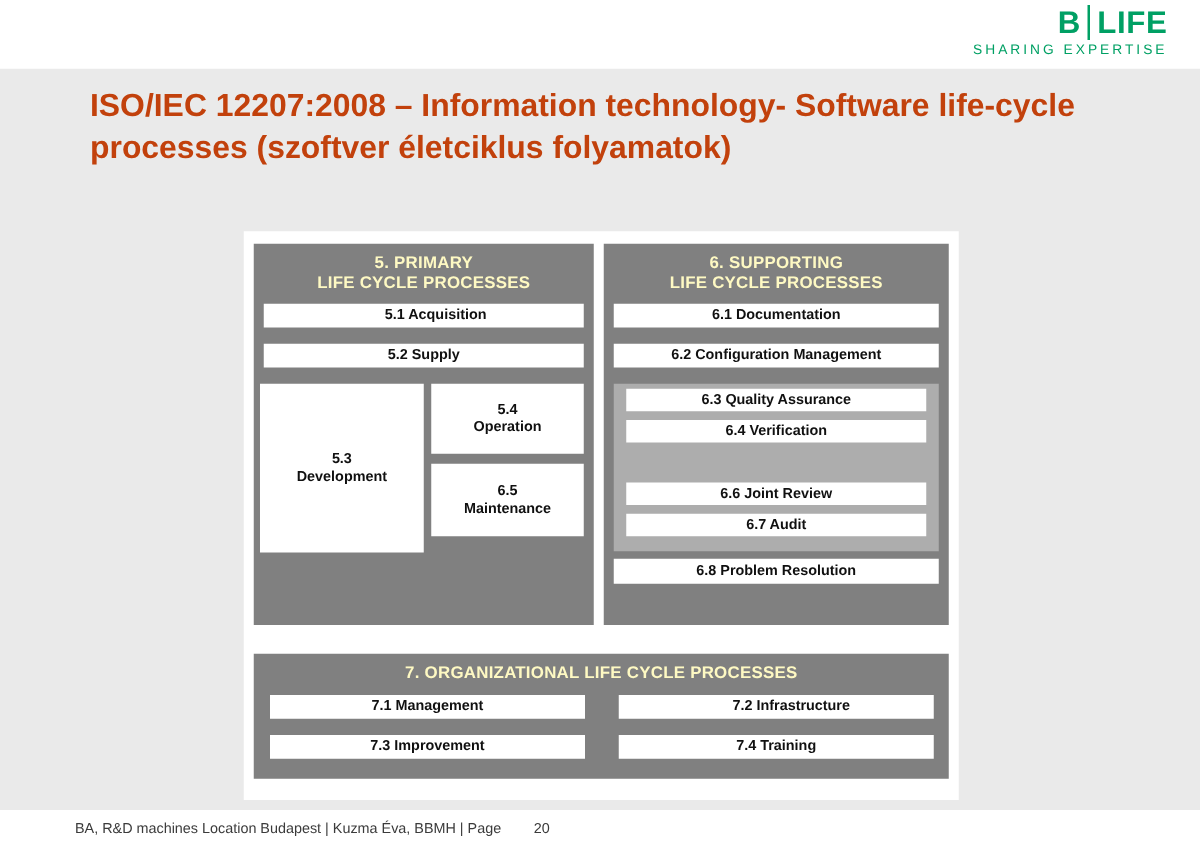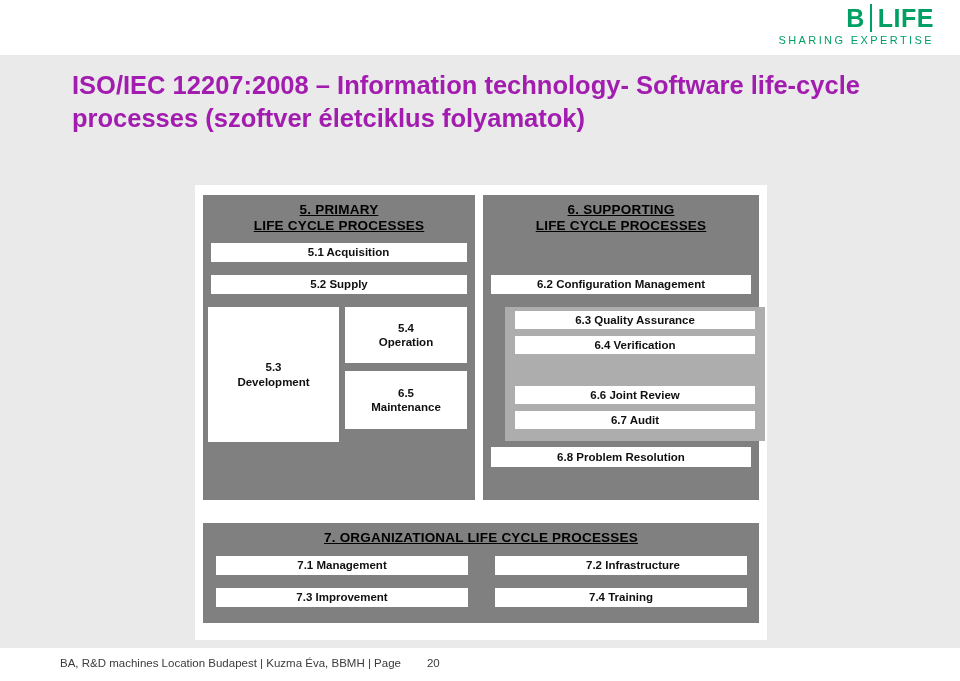--- a/index.html
+++ b/index.html
@@ -61,48 +61,47 @@
 
   
   .slide-title {
     position: absolute;
     left: 72px; top: 14px;
     width: 840px;
     font-family: "Liberation Sans", sans-serif;
     font-weight: bold;
     font-size: 25.5px;
     line-height: 1.28;
-    color: #a21caf;
+    color: #c2410c;
   }
 
   
   .diagram-panel {
     position: absolute;
     left: 195px; top: 130px;
     width: 572px; height: 455px;
     background: #ffffff;
   }
 
   
   .group {
     position: absolute;
     background: #808080;
     box-sizing: border-box;
   }
   .group-title {
     font-family: "Liberation Sans", sans-serif;
     font-weight: bold;
     font-size: 13.5px;
-    color: #000000;
+    color: #fef9c3;
     text-align: center;
     line-height: 1.22;
     letter-spacing: 0.2px;
     padding-top: 7px;
     user-select: none;
-    text-decoration: underline;
   }
 
   
   .proc {
     position: absolute;
     background: #ffffff;
     box-sizing: border-box;
     display: flex;
     align-items: center;
     justify-content: center;
@@ -193,26 +192,29 @@
 Maintenance</span>
       </div>
     </div>
 
     <div class="group" style="left:288px; top:10px; width:276px; height:305px;">
       <div class="group-title">
         <div>6. SUPPORTING</div>
         <div>LIFE CYCLE PROCESSES</div>
       </div>
 
+      <div class="proc" style="left:8px; top:48px; width:260px; height:19px;">
+        <span>6.1 Documentation</span>
+      </div>
 
       <div class="proc" style="left:8px; top:80px; width:260px; height:19px;">
         <span>6.2 Configuration Management</span>
       </div>
 
-      <div class="subpanel" style="left:22px; top:112px; width:260px; height:134px;">
+      <div class="subpanel" style="left:8px; top:112px; width:260px; height:134px;">
         <div class="proc" style="left:10px; top:4px; width:240px; height:18px;">
           <span>6.3 Quality Assurance</span>
         </div>
         <div class="proc" style="left:10px; top:29px; width:240px; height:18px;">
           <span>6.4 Verification</span>
         </div>
         <div class="proc" style="left:10px; top:79px; width:240px; height:18px;">
           <span>6.6 Joint Review</span>
         </div>
         <div class="proc" style="left:10px; top:104px; width:240px; height:18px;">

